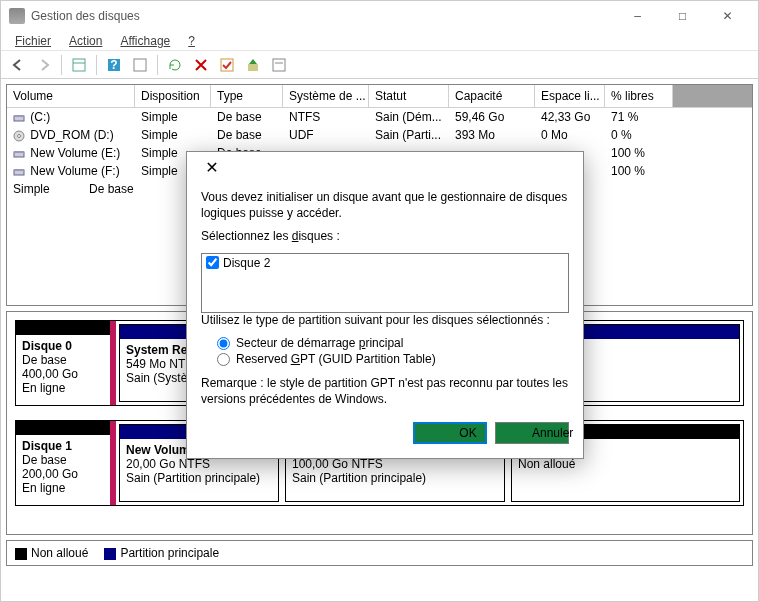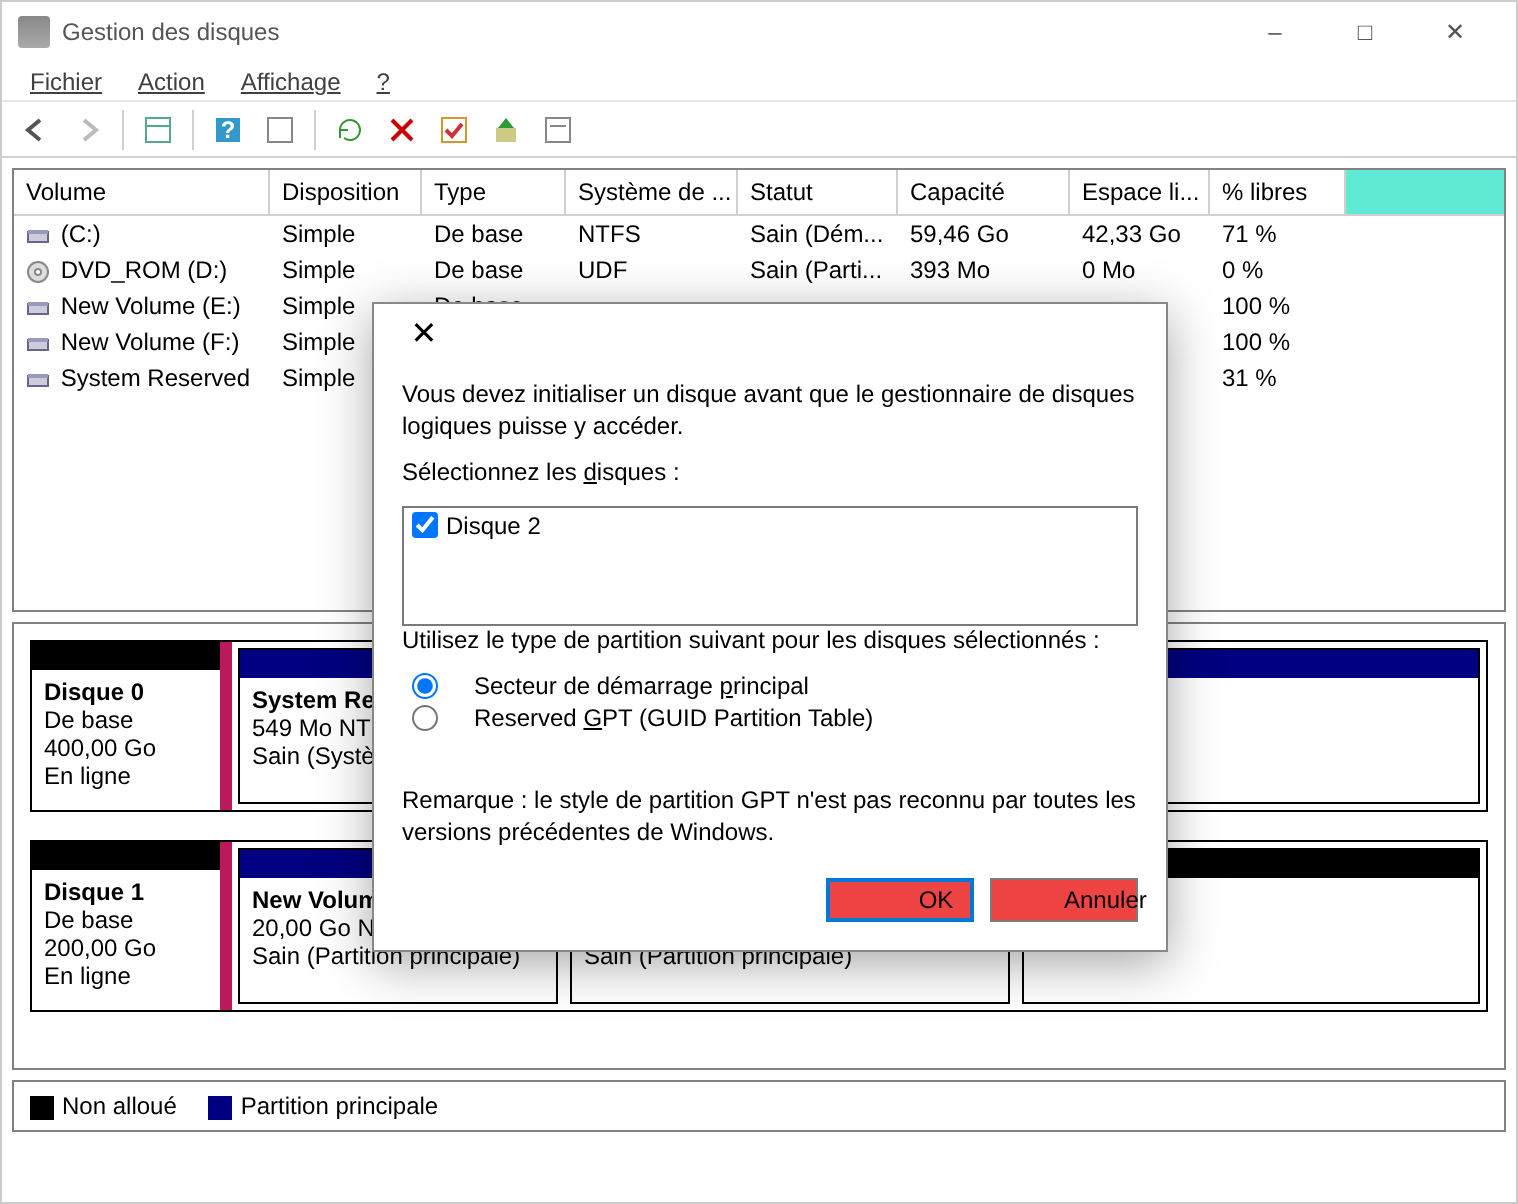--- a/index.html
+++ b/index.html
@@ -18,21 +18,21 @@
 .menubar .menuitem .u { text-decoration: underline; }
 
 
 .toolbar { height: 28px; display: flex; align-items: center; padding: 2px 6px; gap: 4px; border-bottom: 1px solid #d0d0d0; }
 .tbtn { width: 22px; height: 22px; display:flex; align-items:center; justify-content:center; border:1px solid transparent; }
 .tbtn svg { width: 16px; height: 16px; }
 .tsep { width: 1px; height: 20px; background: #d0d0d0; margin: 0 2px; }
 
 
 .vol-wrap { border: 1px solid #828282; margin: 5px; height: 222px; background:#fff; overflow:hidden;}
-.vol-header { display:flex; background: #5eead4; border-bottom: 1px solid #d0d0d0; }
+.vol-header { display:flex; background: #a3a3a3; border-bottom: 1px solid #d0d0d0; }
 .vol-header .col { padding: 4px 6px; border-right: 1px solid #d0d0d0; background: #fff; white-space:nowrap; overflow:hidden; }
 .vol-body .row { display:flex; height: 18px; align-items:center;}
 .vol-body .cell { padding: 1px 6px; white-space:nowrap; overflow:hidden; }
 .vol-icon { width:12px; height:12px; display:inline-block; vertical-align:middle; margin-right:2px;}
 .c0{width:128px}.c1{width:76px}.c2{width:72px}.c3{width:86px}.c4{width:80px}.c5{width:86px}.c6{width:70px}.c7{width:68px}
 
 
 .disk-pane { border: 1px solid #828282; margin: 0 5px 5px 5px; height: 224px; padding: 8px 8px 4px 8px; overflow:hidden; position:relative;}
 .disk-row { display:flex; height:86px; margin-bottom:14px; border:1px solid #000; }
 .disk-info { width: 100px; border-right:6px solid #be185d; padding:4px 6px; position:relative;}
@@ -48,23 +48,23 @@
 
 
 .dialog { position:absolute; left:185px; top:150px; width:398px; background:#fff; border:1px solid #888; box-shadow:0 6px 24px rgba(0,0,0,.35); }
 .dialog .dtitle { height:30px; display:flex; align-items:center; padding:0 10px; }
 .dialog .dtitle span { flex:1; }
 .dialog .dclose { width:30px; height:30px; display:flex; align-items:center; justify-content:center; font-size:16px;}
 .dialog .dbody { padding:8px 14px 14px 14px; }
 .dialog .dbody p { margin-bottom:8px; line-height:1.3;}
 .dialog .disklist { border:1px solid #7a7a7a; height:60px; padding:2px 4px; background:#fff; margin-bottom:0;}
 .dialog .disklist label { display:flex; align-items:center; gap:4px; }
-.dialog .radios label { display:flex; gap:18px; margin:2px 0 2px 5px;}
+.dialog .radios label { display:flex; align-items:center; gap:6px; margin:2px 0 2px 16px;}
 .dialog .btnrow { display:flex; justify-content:flex-end; gap:8px; margin-top:14px;}
-.dialog button { width:74px; height:22px; border:1px solid #7a7a7a; background:#ef4444;padding-left:36px; }
+.dialog button { width:74px; height:22px; border:1px solid #7a7a7a; background:#15803d;padding-left:36px; }
 .dialog button.primary { border:2px solid #0078d7; }
 .dialog .u { text-decoration: underline; }
 
 input[type=checkbox],input[type=radio]{ margin:0; }
 </style>
 </head>
 <body>
 
 <div class="titlebar">
   <span class="app-icon"></span>
@@ -203,24 +203,20 @@
             </svg></span> New Volume (F:)</div>
         <div class="cell c1">Simple</div>
         <div class="cell c2">De base</div>
         <div class="cell c3"></div>
         <div class="cell c4"></div>
         <div class="cell c5"></div>
         <div class="cell c6"></div>
         <div class="cell c7">100 %</div>
       </div>
       <div class="row">
-        <div class="cell c0"><span class="vol-icon"><svg width="12" height="12">
-              <rect x="1" y="4" width="10" height="5" fill="#ccd" stroke="#668"></rect>
-              <rect x="1" y="3" width="10" height="2" fill="#99b"></rect>
-            </svg></span> System Reserved</div>
         <div class="cell c1">Simple</div>
         <div class="cell c2">De base</div>
         <div class="cell c3"></div>
         <div class="cell c4"></div>
         <div class="cell c5"></div>
         <div class="cell c6"></div>
         <div class="cell c7">31 %</div>
       </div>
     </div>
 </div>
@@ -298,19 +294,19 @@
     <div class="radios">
       <label>
         <input type="radio" name="ps" checked="" style="">
         <span><span>Secteur de démarrage </span><span class="u">p</span><span>rincipal</span></span>
       </label>
       <label>
         <input type="radio" name="ps" style="">
         <span><span>Reserved </span><span class="u">G</span><span>PT (GUID Partition Table)</span></span>
       </label>
     </div>
-    <p style="margin-top:27px">Remarque : le style de partition GPT n'est pas reconnu par toutes les versions précédentes de Windows.</p>
+    <p style="margin-top:10px">Remarque : le style de partition GPT n'est pas reconnu par toutes les versions précédentes de Windows.</p>
     <div class="btnrow">
       <button class="primary">OK</button>
       <button>Annuler</button>
     </div>
   </div>
 </div>
 
 </body></html>

